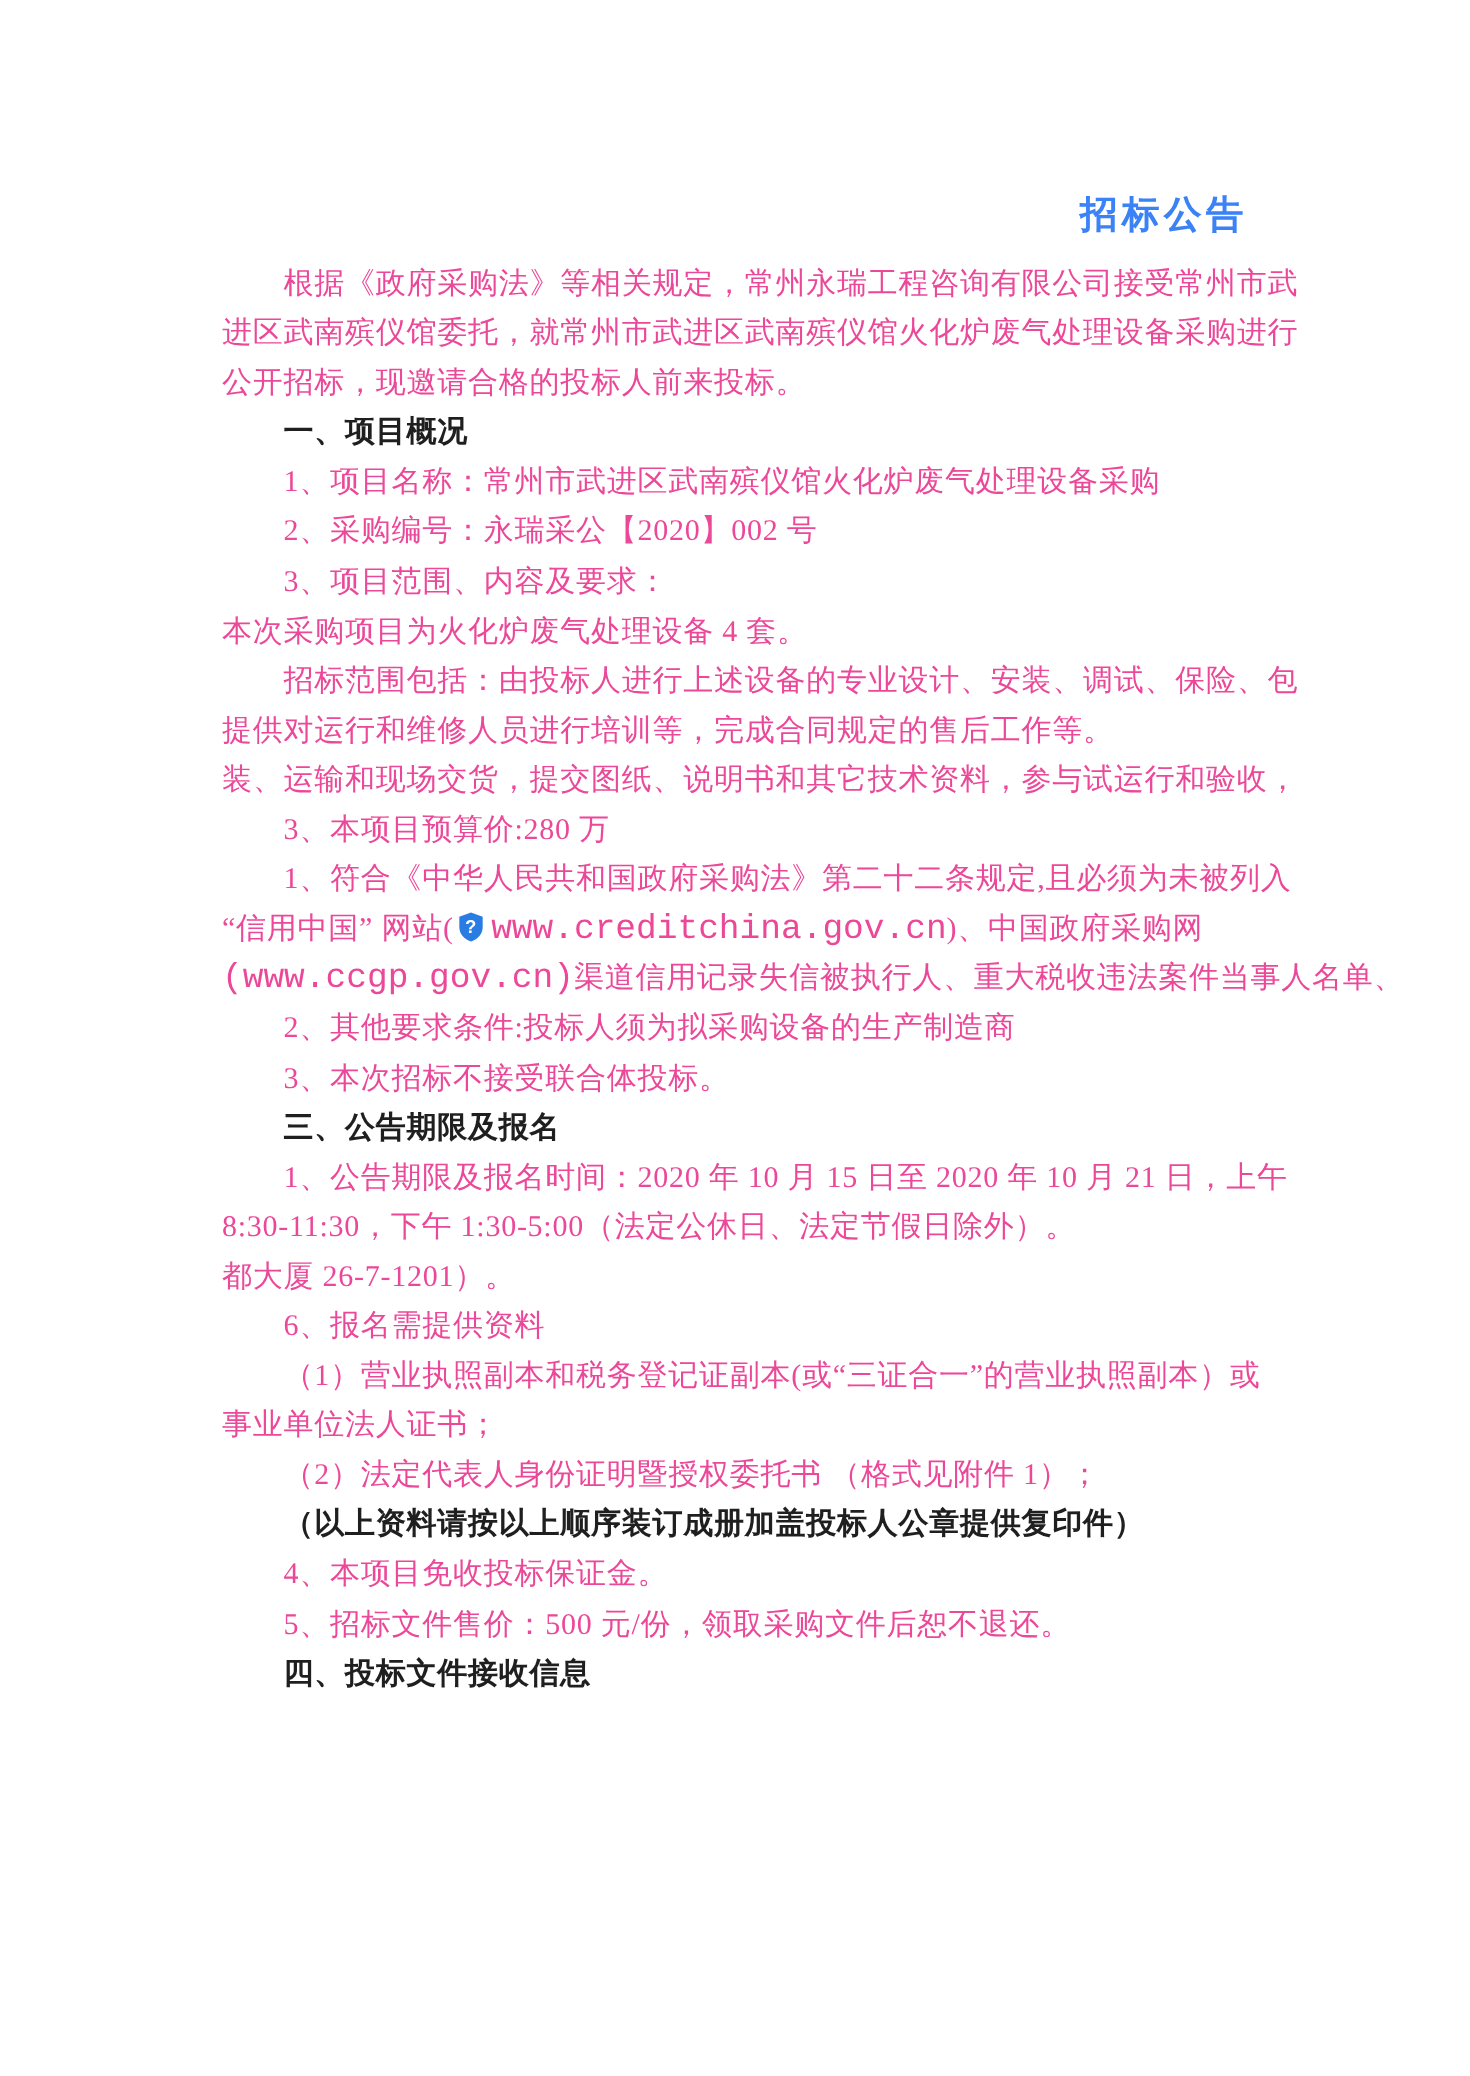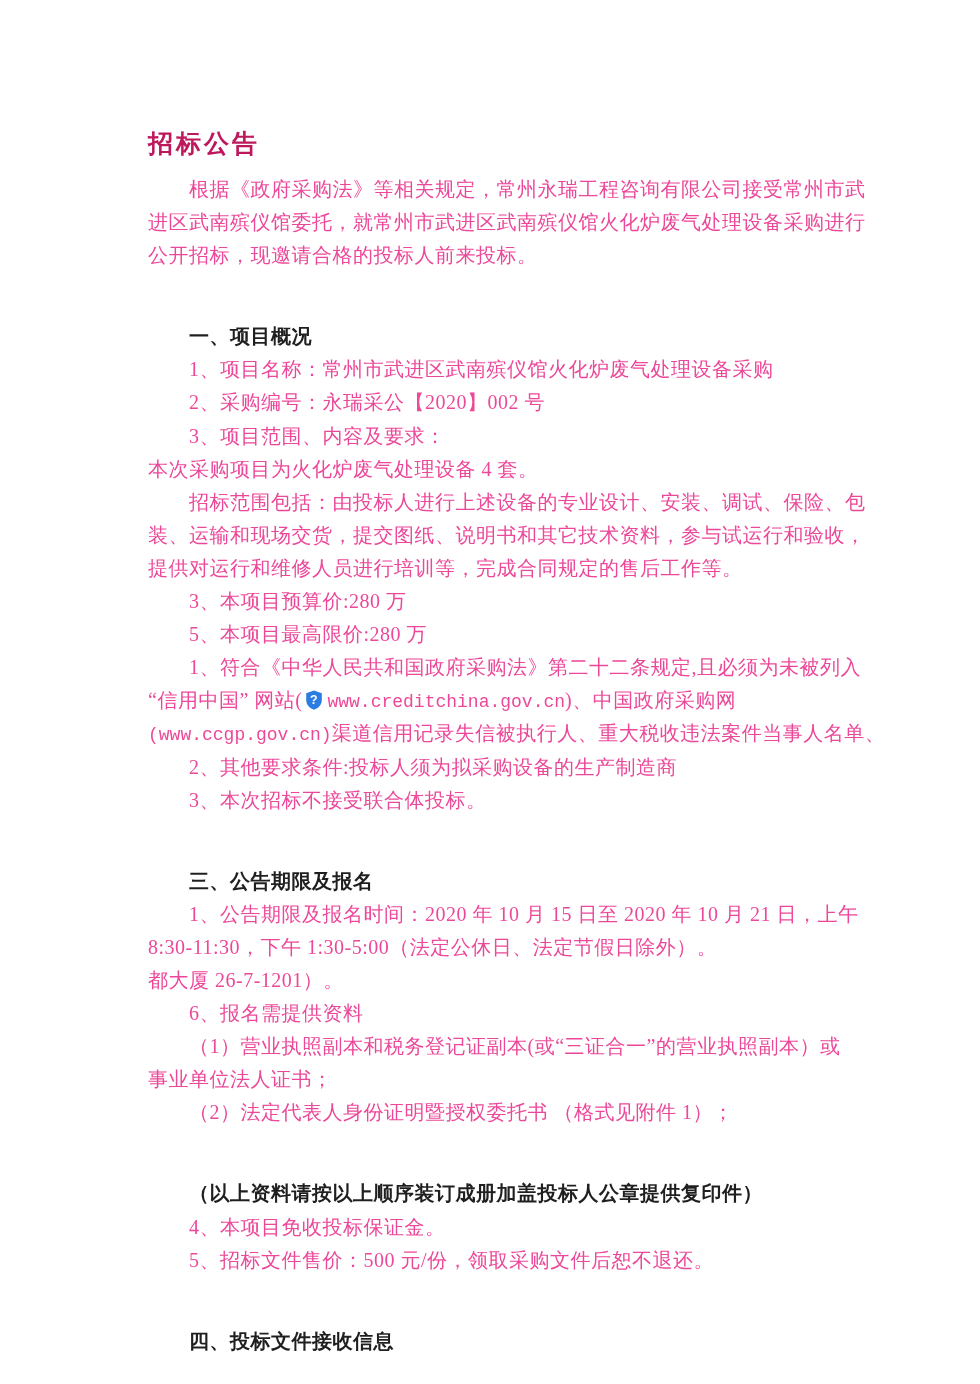--- a/index.html
+++ b/index.html
@@ -10,39 +10,39 @@
     font-family:"Liberation Serif","DejaVu Serif",serif;
     color:#262626;
     overflow:hidden;
   }
   .doc{
     position:absolute;left:148px;top:0;width:684px;
   }
   .title{
     margin:121px 0 6px 0;
     height:46px;line-height:46px;
-    text-align:left;
+    text-align:right;
     font-size:25px;
     letter-spacing:3px;
     font-weight:600;
-    color:#be185d;
+    color:#3b82f6;
   }
   .line{
     font-size:20px;
     line-height:33.1px;
     height:33.1px;
     white-space:nowrap;
     letter-spacing:0.5px;
     color:#ec4899;
   }
   .indent{padding-left:41px;}
-  .bold{font-weight:700;color:#1f1f1f;margin-top:48px;}
+  .bold{font-weight:700;color:#1f1f1f;}
   .mono{
     font-family:"Liberation Mono","DejaVu Sans Mono",monospace;
-    font-size:18px;
+    font-size:23px;
     letter-spacing:0;
   }
   .icon-wrap{
     display:inline-block;
     width:22px;height:22px;
     vertical-align:-4px;
     margin:0 2px 0 1px;
   }
 </style>
 </head>
@@ -53,24 +53,23 @@
   <div id="doc-lines">
       <div class="line indent">根据《政府采购法》等相关规定，常州永瑞工程咨询有限公司接受常州市武</div>
       <div class="line">进区武南殡仪馆委托，就常州市武进区武南殡仪馆火化炉废气处理设备采购进行</div>
       <div class="line">公开招标，现邀请合格的投标人前来投标。</div>
       <div class="line indent bold">一、项目概况</div>
       <div class="line indent">1、项目名称：常州市武进区武南殡仪馆火化炉废气处理设备采购</div>
       <div class="line indent">2、采购编号：永瑞采公【2020】002 号</div>
       <div class="line indent">3、项目范围、内容及要求：</div>
       <div class="line">本次采购项目为火化炉废气处理设备 4 套。</div>
       <div class="line indent">招标范围包括：由投标人进行上述设备的专业设计、安装、调试、保险、包</div>
+      <div class="line">提供对运行和维修人员进行培训等，完成合同规定的售后工作等。</div>
       <div class="line">装、运输和现场交货，提交图纸、说明书和其它技术资料，参与试运行和验收，</div>
-      <div class="line">提供对运行和维修人员进行培训等，完成合同规定的售后工作等。</div>
       <div class="line indent">3、本项目预算价:280 万</div>
-      <div class="line indent">5、本项目最高限价:280 万</div>
       <div class="line indent">1、符合《中华人民共和国政府采购法》第二十二条规定,且必须为未被列入</div>
       <div class="line"><span>“信用中国” 网站(</span><span class="icon-wrap"><svg width="22" height="22" viewBox="0 0 24 24">
             <path d="M12 1.5 L20.5 4.5 V12 C20.5 17.2 17 20.8 12 22.6 C7 20.8 3.5 17.2 3.5 12 V4.5 Z" fill="#2b7ce2"></path>
             <text x="12" y="16.2" text-anchor="middle" fill="#ffffff" font-size="13.5" font-weight="bold" font-family="Liberation Sans, sans-serif">?</text>
           </svg></span><span class="mono">www.creditchina.gov.cn</span><span>)、中国政府采购网</span></div>
       <div class="line"><span class="mono">(www.ccgp.gov.cn)</span><span>渠道信用记录失信被执行人、重大税收违法案件当事人名单、</span></div>
       <div class="line indent">2、其他要求条件:投标人须为拟采购设备的生产制造商</div>
       <div class="line indent">3、本次招标不接受联合体投标。</div>
       <div class="line indent bold">三、公告期限及报名</div>
       <div class="line indent">1、公告期限及报名时间：2020 年 10 月 15 日至 2020 年 10 月 21 日，上午</div>

